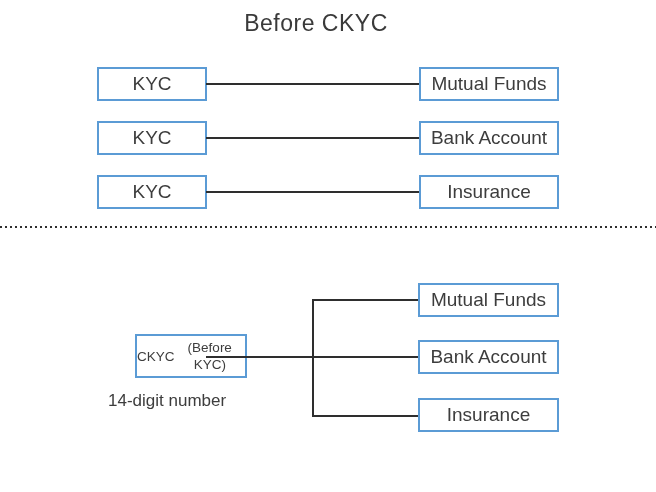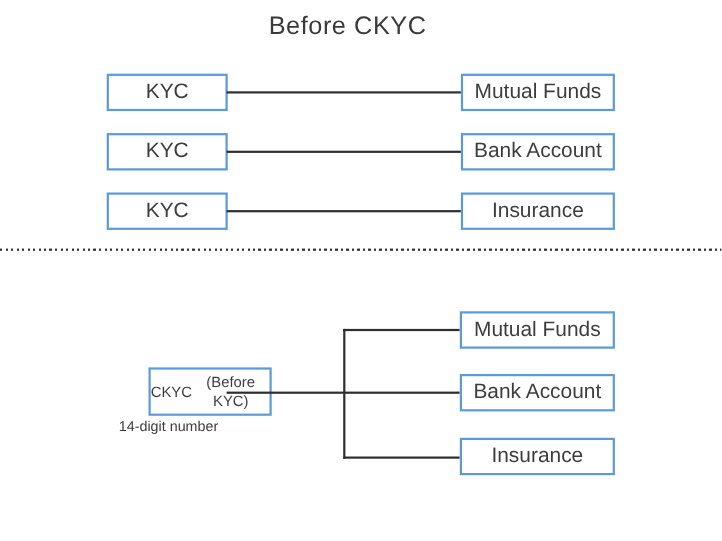--- a/index.html
+++ b/index.html
@@ -69,22 +69,22 @@
     width: 112px;
     height: 44px;
     flex-direction: row;
     line-height: 17px;
     font-size: 13.5px;
     margin-left: 39px;
   }
   .hub-note {
     position: absolute;
     left: 108px;
-    top: 380px;
-    font-size: 13px;
+    top: 391px;
+    font-size: 17px;
     color: var(--text);
   }
   .box-after { left: 418px; width: 141px; height: 34px; }
   .arow0 { top: 283px; }
   .arow1 { top: 340px; }
   .arow2 { top: 398px; }
   .trunk      { left: 312px; top: 299px; width: 2px;   height: 118px; }
   .branch-top { left: 312px; top: 299px; width: 106px; height: 2px; }
   .branch-mid { left: 206px; top: 356px; width: 212px; height: 2px; }
   .branch-bot { left: 312px; top: 415px; width: 106px; height: 2px; }

